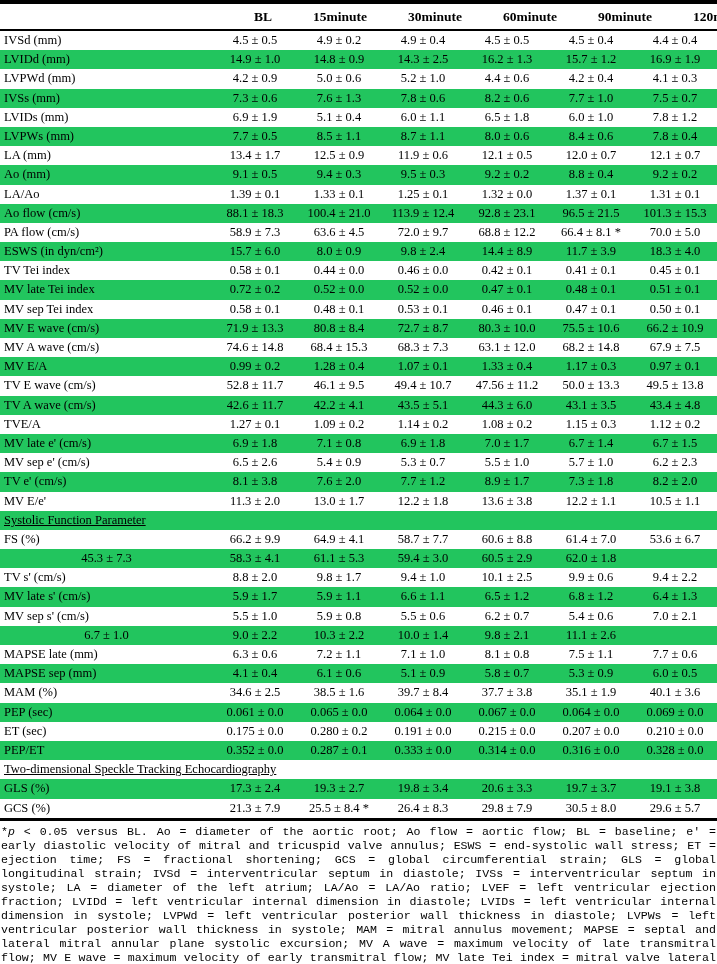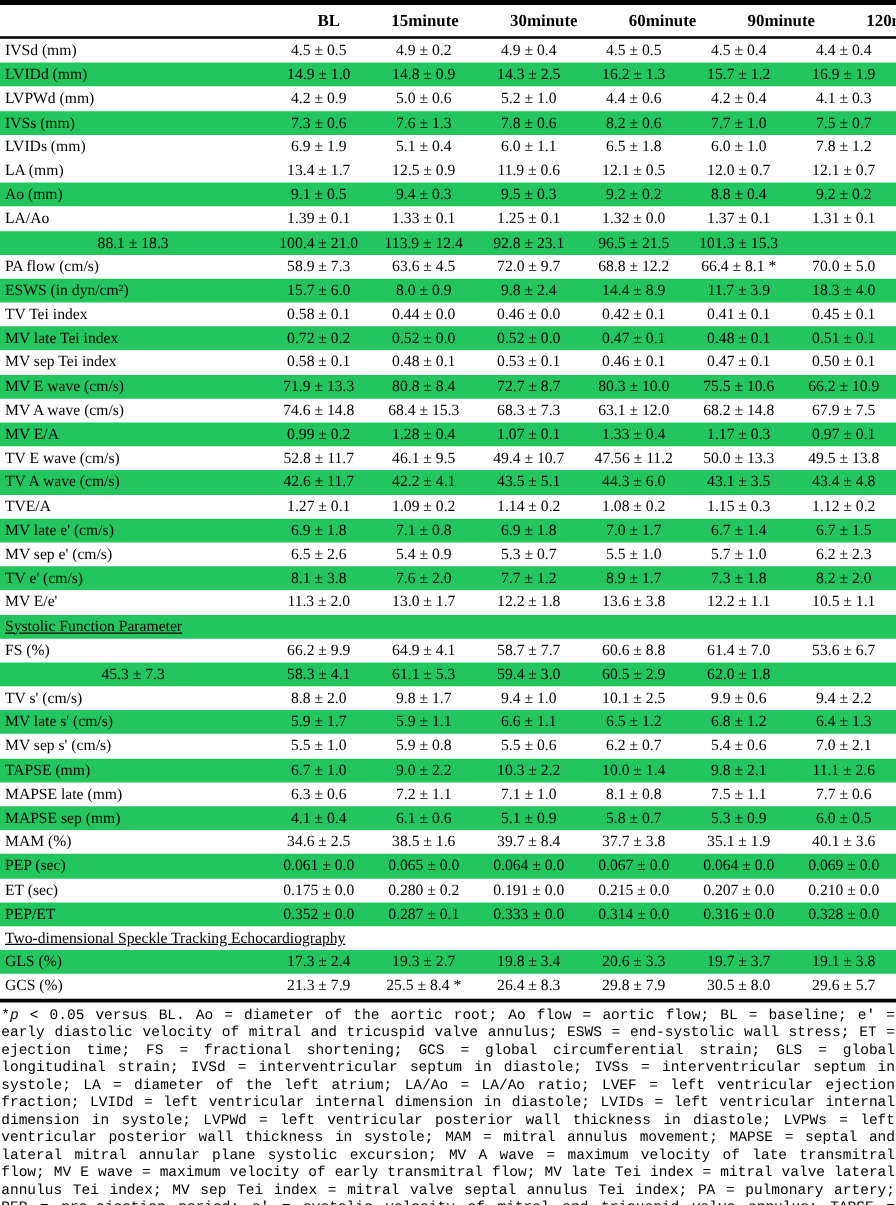--- a/index.html
+++ b/index.html
@@ -119,20 +119,29 @@
       </div>
       <div class="tr">
         <div class="td label">LVIDs (mm)</div>
         <div class="td">6.9 ± 1.9</div>
         <div class="td">5.1 ± 0.4</div>
         <div class="td">6.0 ± 1.1</div>
         <div class="td">6.5 ± 1.8</div>
         <div class="td">6.0 ± 1.0</div>
         <div class="td">7.8 ± 1.2</div>
       </div>
+      <div class="tr stripe">
+        <div class="td label">LVPWs (mm)</div>
+        <div class="td">7.7 ± 0.5</div>
+        <div class="td">8.5 ± 1.1</div>
+        <div class="td">8.7 ± 1.1</div>
+        <div class="td">8.0 ± 0.6</div>
+        <div class="td">8.4 ± 0.6</div>
+        <div class="td">7.8 ± 0.4</div>
+      </div>
       <div class="tr">
         <div class="td label">LA (mm)</div>
         <div class="td">13.4 ± 1.7</div>
         <div class="td">12.5 ± 0.9</div>
         <div class="td">11.9 ± 0.6</div>
         <div class="td">12.1 ± 0.5</div>
         <div class="td">12.0 ± 0.7</div>
         <div class="td">12.1 ± 0.7</div>
       </div>
       <div class="tr stripe">
@@ -147,20 +156,21 @@
       <div class="tr">
         <div class="td label">LA/Ao</div>
         <div class="td">1.39 ± 0.1</div>
         <div class="td">1.33 ± 0.1</div>
         <div class="td">1.25 ± 0.1</div>
         <div class="td">1.32 ± 0.0</div>
         <div class="td">1.37 ± 0.1</div>
         <div class="td">1.31 ± 0.1</div>
       </div>
       <div class="tr stripe">
+        <div class="td label">Ao flow (cm/s)</div>
         <div class="td">88.1 ± 18.3</div>
         <div class="td">100.4 ± 21.0</div>
         <div class="td">113.9 ± 12.4</div>
         <div class="td">92.8 ± 23.1</div>
         <div class="td">96.5 ± 21.5</div>
         <div class="td">101.3 ± 15.3</div>
       </div>
       <div class="tr">
         <div class="td label">PA flow (cm/s)</div>
         <div class="td">58.9 ± 7.3</div>
@@ -337,21 +347,20 @@
       <div class="tr">
         <div class="td label">MV sep s' (cm/s)</div>
         <div class="td">5.5 ± 1.0</div>
         <div class="td">5.9 ± 0.8</div>
         <div class="td">5.5 ± 0.6</div>
         <div class="td">6.2 ± 0.7</div>
         <div class="td">5.4 ± 0.6</div>
         <div class="td">7.0 ± 2.1</div>
       </div>
       <div class="tr stripe">
-        <div class="td label">TAPSE (mm)</div>
         <div class="td">6.7 ± 1.0</div>
         <div class="td">9.0 ± 2.2</div>
         <div class="td">10.3 ± 2.2</div>
         <div class="td">10.0 ± 1.4</div>
         <div class="td">9.8 ± 2.1</div>
         <div class="td">11.1 ± 2.6</div>
       </div>
       <div class="tr">
         <div class="td label">MAPSE late (mm)</div>
         <div class="td">6.3 ± 0.6</div>

